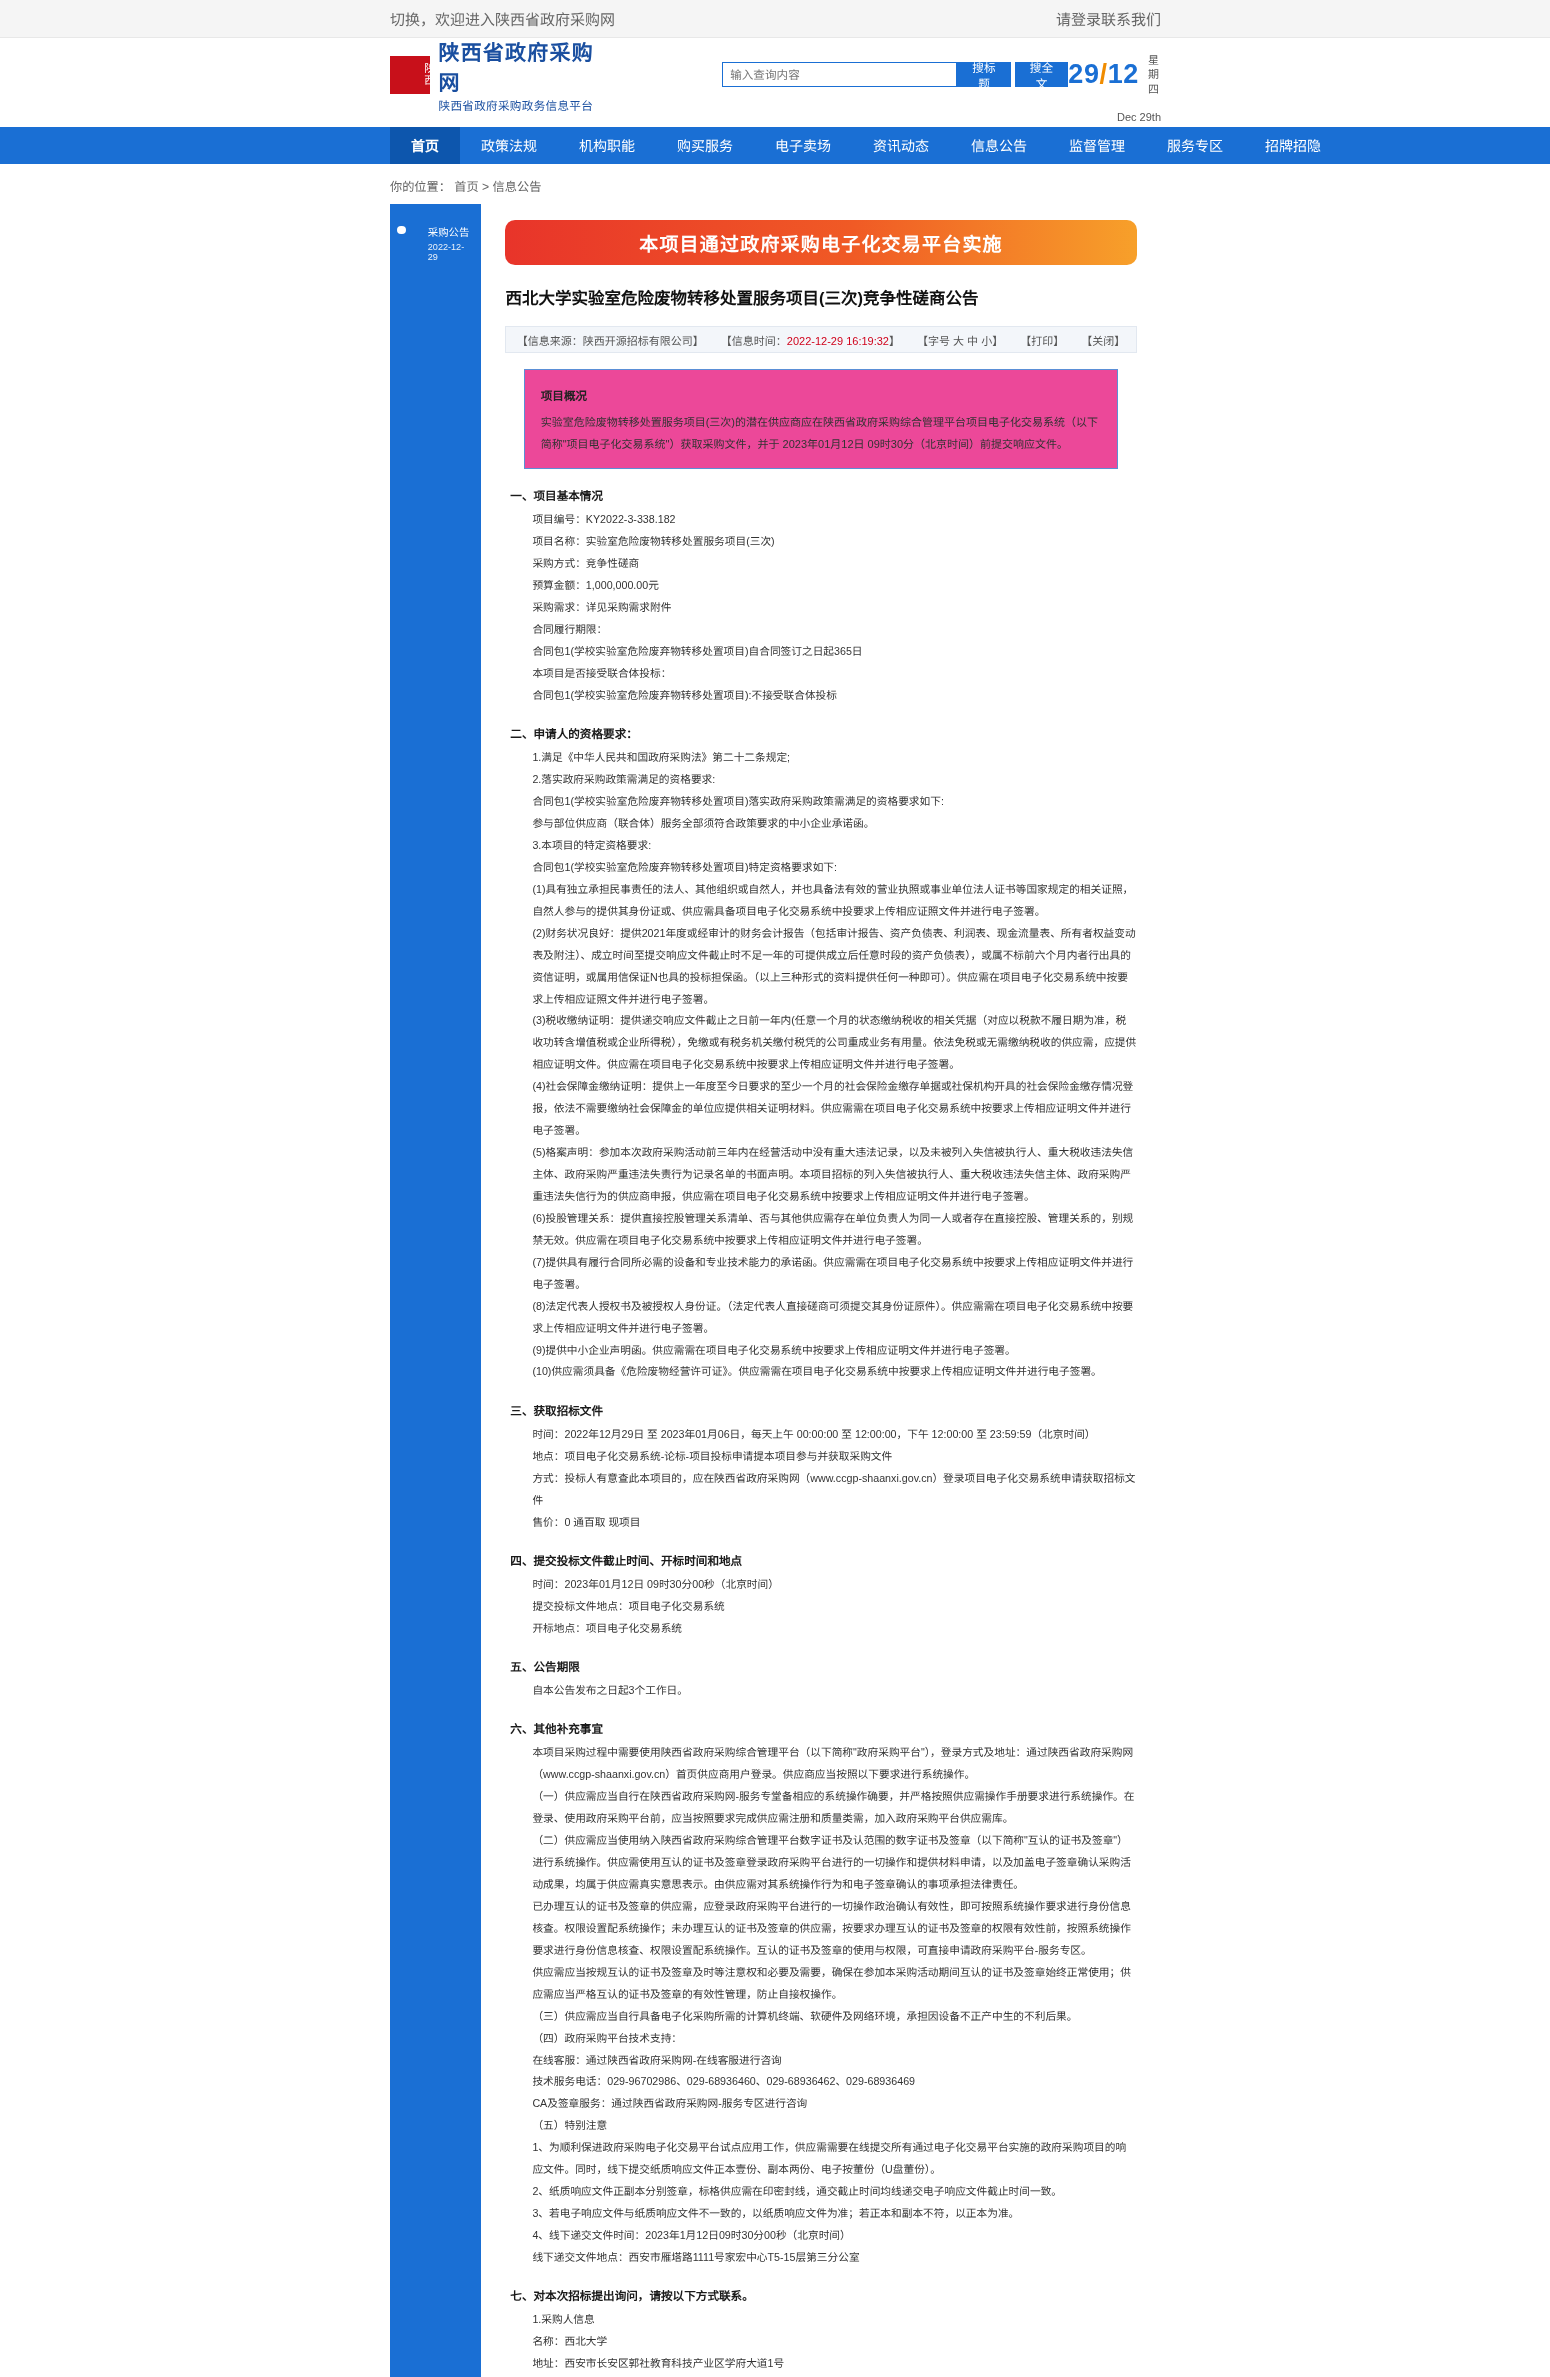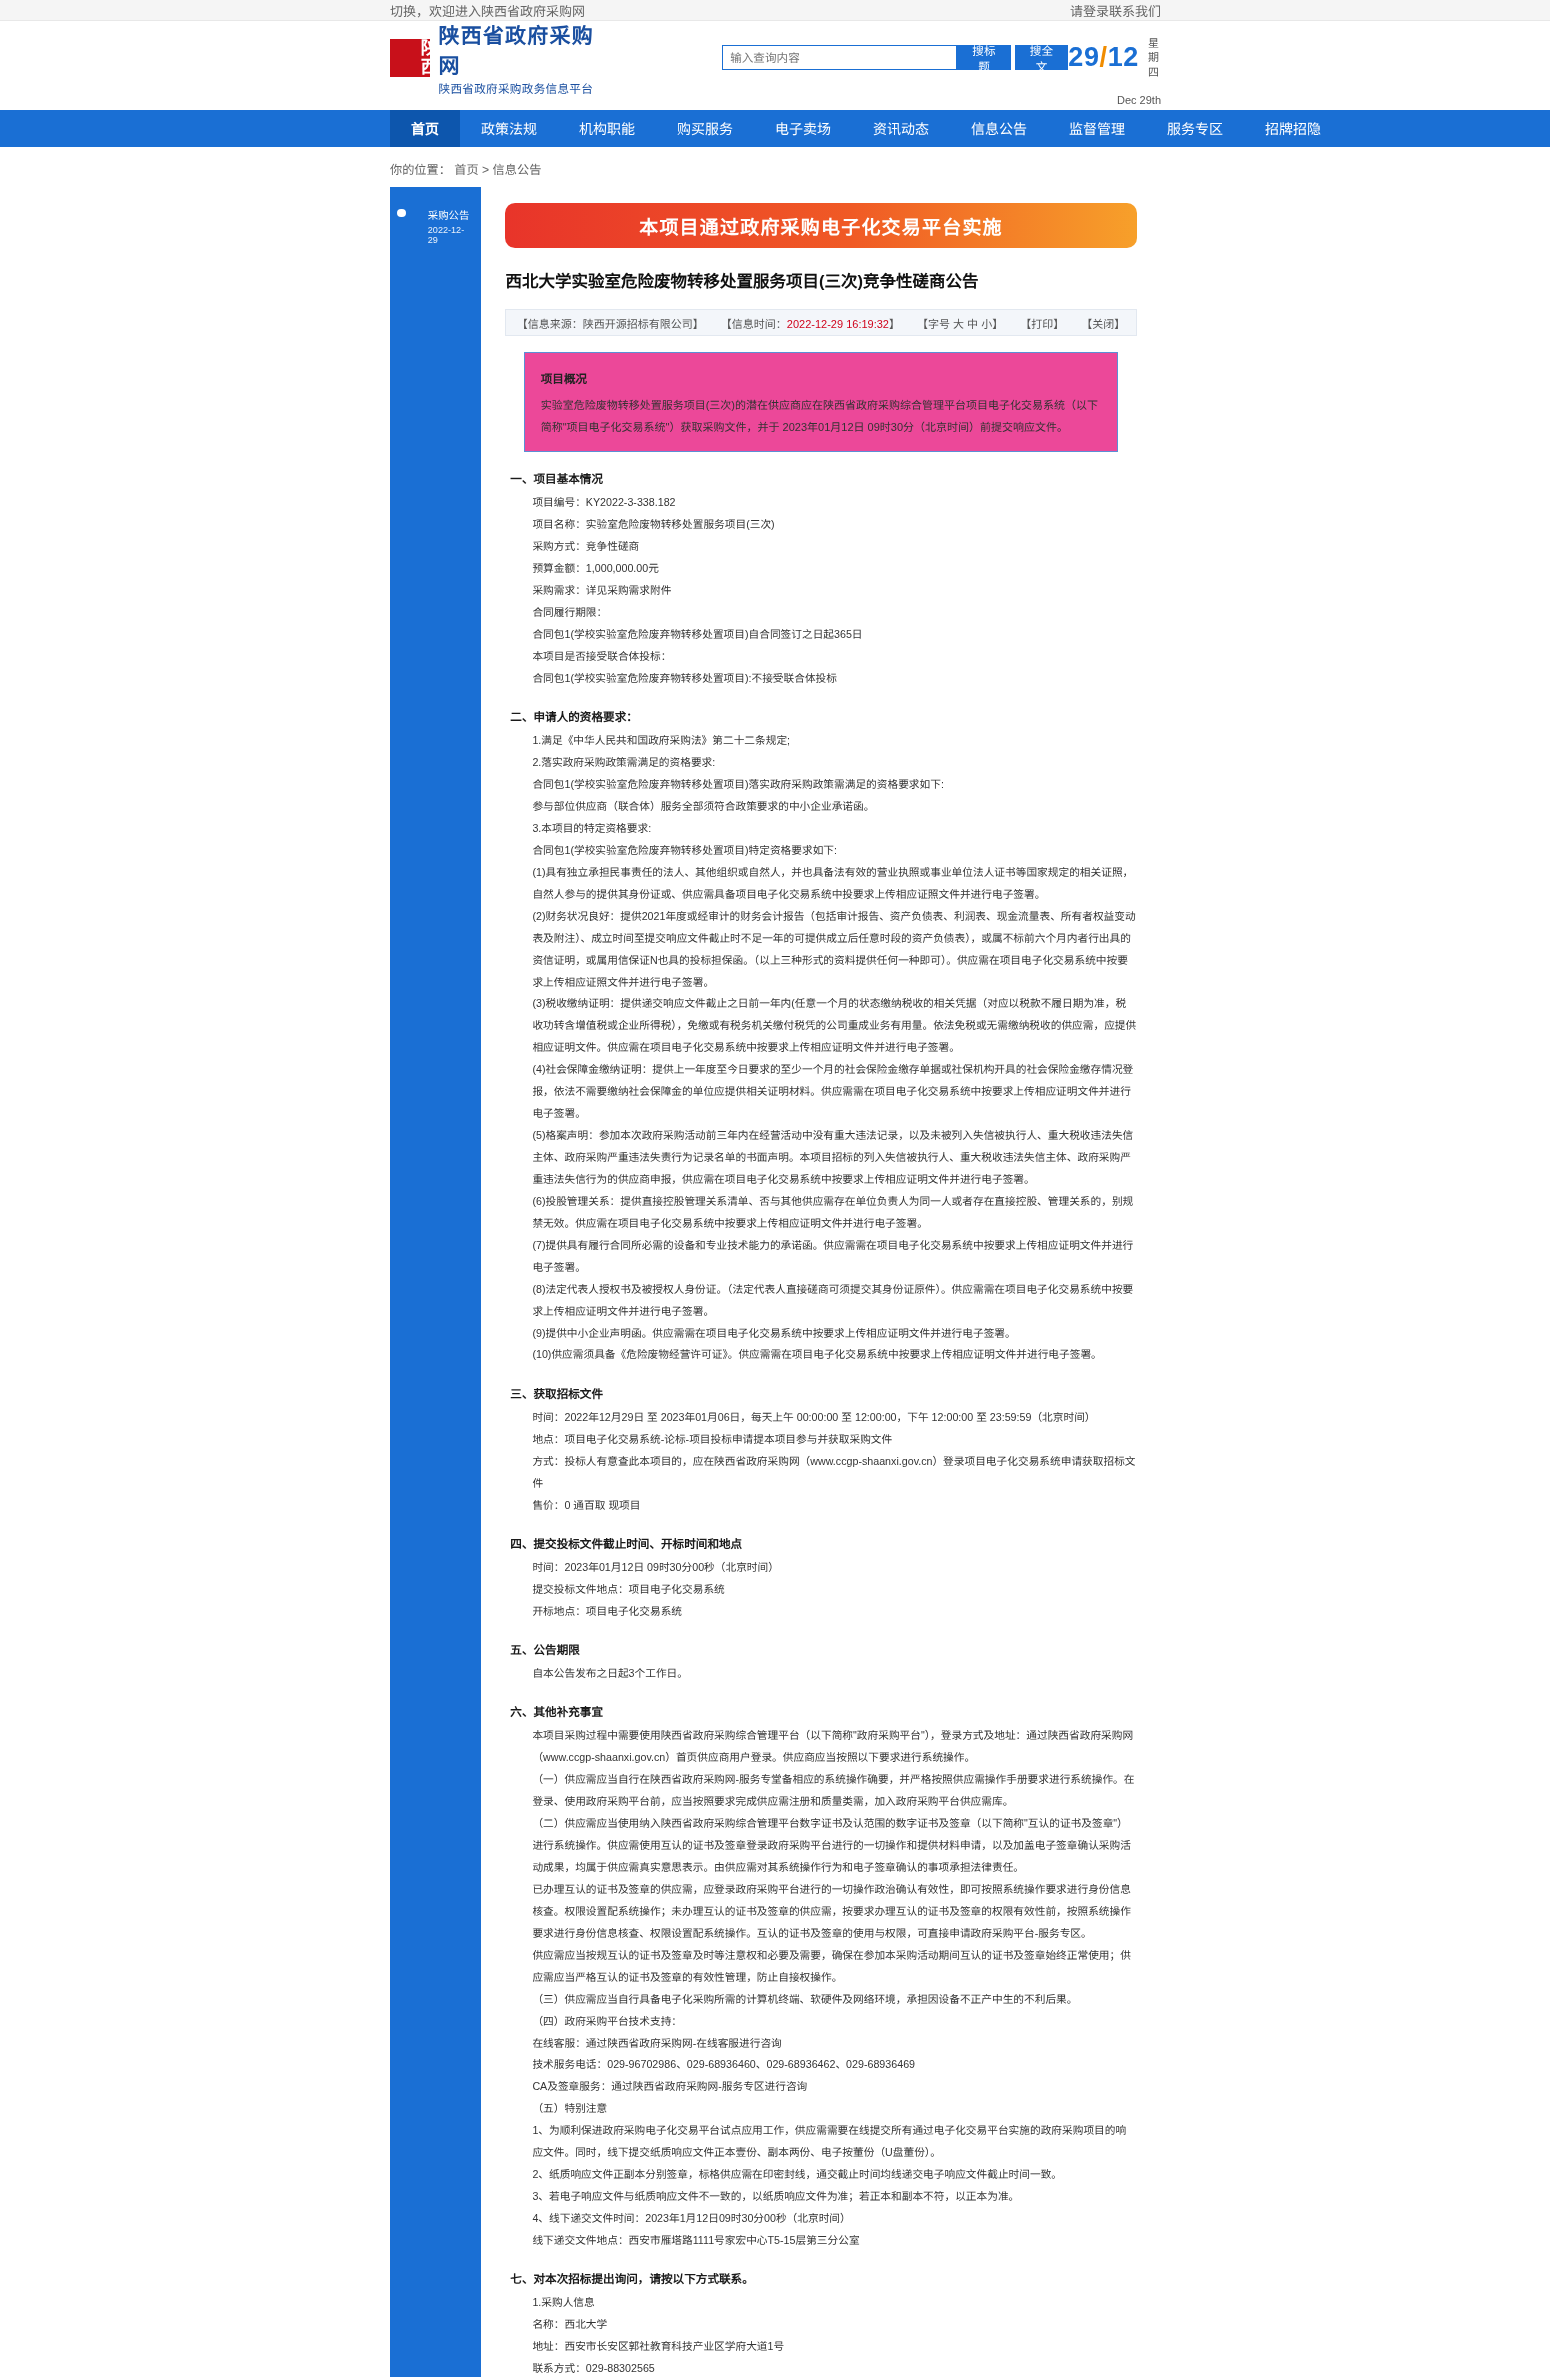--- a/index.html
+++ b/index.html
@@ -5,45 +5,45 @@
   * { box-sizing: border-box; }
   html, body { margin:0; padding:0; }
   body {
     width: 1551px;
     background: #fff;
     font-family: "Liberation Sans", "DejaVu Sans", sans-serif;
     color: #333;
     font-size: 16px;
   }
   .topbar {
-    height: 21px;
+    height: 38px;
     background: #f5f5f5;
     border-bottom: 0.6px solid #e8e8e8;
     display: flex;
     align-items: center;
     padding: 0 0 0 390px;
-    font-size: 13px;
+    font-size: 15px;
     color: #666;
   }
   .topbar .right { margin-left: auto; padding-right: 390px; display:flex; }
   .topbar .right span { color:#666; }
 
   .header {
     height: 73px;
     background: #fff;
     display: flex;
     align-items: center;
     padding: 0 390px;
     position: relative;
   }
   .logo-wrap { display:flex; align-items:center; gap:8.5px; }
   .logo-mark {
     width: 38px; height: 38px; background:#c8101a; color:#fff;
     display:flex; flex-direction:column; align-items:center; justify-content:center;
-    font-size: 18px; line-height:1.05; font-weight:bold; letter-spacing:0.6px;padding-left:40px;
+    font-size: 11px; line-height:1.05; font-weight:normal; letter-spacing:0.6px;padding-left:40px;
   }
   .logo-text .l1 { font-size: 21px; font-weight: bold; color:#1a4fa0; letter-spacing: 1.2px; }
   .logo-text .l2 { font-size: 11.6px; color:#1a4fa0; letter-spacing: 0.3px; margin-top:1.8px;}
 
   .searchbox { margin-left: 122px; display:flex; align-items:center; }
   .searchbox input {
     width: 256px; height: 25.6px; border:0.6px solid #1a6fd4; outline:none;
     padding: 0 7.3px; font-size: 11.6px; color:#999;
     font-family: "Liberation Sans", sans-serif;
   }

